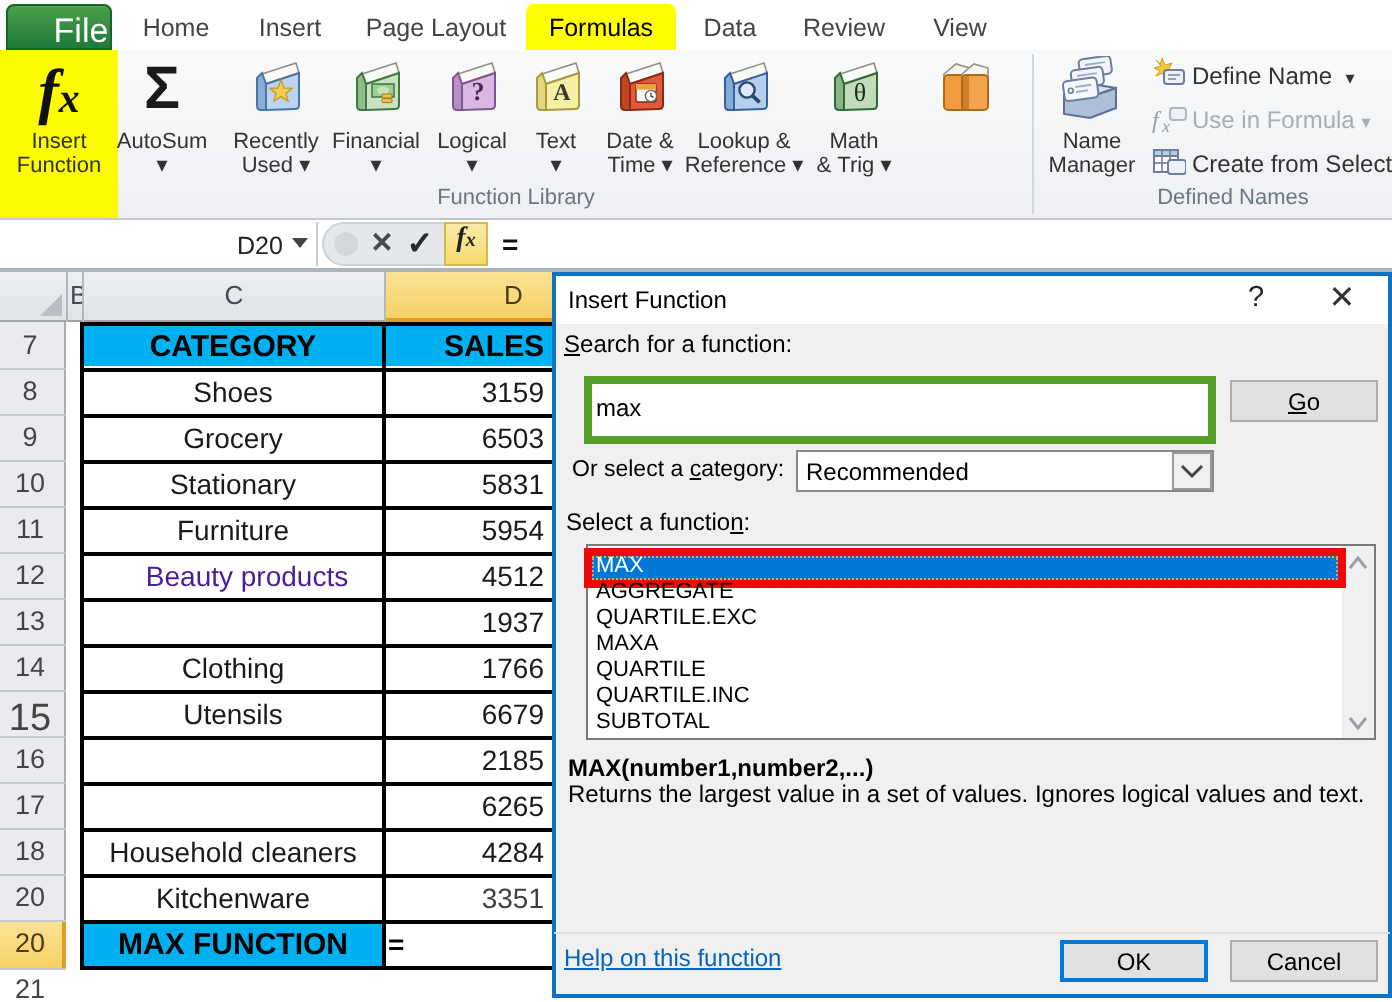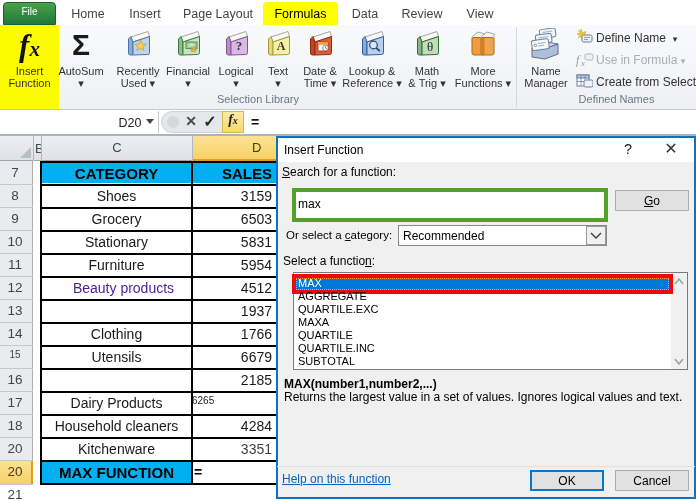--- a/index.html
+++ b/index.html
@@ -9,33 +9,33 @@
   .lbl{font-size:11px;color:#333;line-height:12px;}
   .tab{font-size:12.5px;color:#444;}
   .dtx{font-size:12px;color:#000;}
   u{text-decoration:underline;}
 </style></head>
 <body>
 <div id="page">
 
 <div class="a" style="left:0;top:0;width:696px;height:25px;background:#ffffff;border-bottom:1px solid #e8eaec;"></div>
 <div class="a" style="left:3px;top:2px;width:53px;height:23px;border-radius:4px 4px 0 0;background:linear-gradient(#4ba04b,#1e7a3a);border:1px solid #16632d;box-sizing:border-box;"></div>
-<div class="a ct" style="left:3px;top:6px;width:53px;font-size:10px;color:#fff;">File</div>
+<div class="a ct" style="left:14px;top:6px;width:53px;font-size:17px;color:#fff;">File</div>
 <div class="a ct tab" style="left:58px;top:7px;width:60px;">Home</div>
 <div class="a ct tab" style="left:115px;top:7px;width:60px;">Insert</div>
 <div class="a ct tab" style="left:178px;top:7px;width:80px;">Page Layout</div>
 <div class="a" style="left:263px;top:2px;width:75px;height:23px;border-radius:4px 4px 0 0;background:#ffff00;"></div>
 <div class="a ct tab" style="left:263px;top:7px;width:75px;color:#000;">Formulas</div>
 <div class="a ct tab" style="left:335px;top:7px;width:60px;">Data</div>
 <div class="a ct tab" style="left:392px;top:7px;width:60px;">Review</div>
 <div class="a ct tab" style="left:450px;top:7px;width:60px;">View</div>
 
 <div class="a" style="left:0;top:25px;width:696px;height:84px;background:linear-gradient(#f9fafb,#eef0f3);border-bottom:1px solid #c3c8cd;"></div>
 
-<div class="a ct" style="left:60px;top:93px;width:396px;font-size:11px;color:#6a7684;">Selection Library</div>
+<div class="a ct" style="left:60px;top:93px;width:396px;font-size:11px;color:#6a7684;">Function Library</div>
 <div class="a ct" style="left:527px;top:93px;width:179px;font-size:11px;color:#6a7684;">Defined Names</div>
 <div class="a" style="left:516px;top:27px;width:1px;height:80px;background:#d3d7db;"></div>
 
 <div class="a" style="left:0;top:25px;width:59px;height:84px;background:#fdfb00;"></div>
 <div class="a ct" style="left:0;top:28px;width:59px;font-size:31px;font-family:'Liberation Serif',serif;font-style:italic;font-weight:bold;color:#111;">f<span style="font-size:21px;">x</span></div>
 <div class="a ct lbl" style="left:0;top:65px;width:59px;">Insert<br>Function</div>
 
 <div class="a ct" style="left:52px;top:28px;width:58px;font-size:30px;font-weight:bold;color:#1a1a1a;">Σ</div>
 <div class="a ct lbl" style="left:52px;top:65px;width:58px;">AutoSum<br>▾</div>
 
@@ -102,21 +102,20 @@
 </svg>
 <div class="a ct lbl" style="left:397px;top:65px;width:60px;">Math<br>&amp;&nbsp;Trig&nbsp;▾</div>
 
 <svg class="a" style="left:468px;top:29px;" width="30" height="28" viewBox="0 0 30 28">
   <path d="M4 8 L10 3 L17 5 L17 10 L4 12 Z" fill="#f6f6f0" stroke="#90908a" stroke-width="0.8"></path>
   <rect x="4" y="8.5" width="13" height="17.5" rx="2" fill="#ef9b3f" stroke="#b06a15" stroke-width="1"></rect>
   <path d="M13 8 L19 3 L26 5 L26 10 L13 12 Z" fill="#f6f6f0" stroke="#90908a" stroke-width="0.8"></path>
   <rect x="13" y="8.5" width="13" height="17.5" rx="2" fill="#f0a44e" stroke="#b06a15" stroke-width="1"></rect>
   <rect x="13.5" y="9" width="3" height="16.5" fill="#d17f24"></rect>
 </svg>
-<div class="a ct lbl" style="left:452px;top:65px;width:62px;">More<br>Functions&nbsp;▾</div>
 
 <svg class="a" style="left:528px;top:28px;" width="36" height="32" viewBox="0 0 36 32">
   <path d="M4 20 L18 20 L30 16 L30 26 L17 31 L4 29 Z" fill="#aebfd9" stroke="#5b6f92" stroke-width="1"></path>
   <path d="M4 20 L18 14 L30 16 L18 20 Z" fill="#d6e0ef" stroke="#5b6f92" stroke-width="1"></path>
   <g transform="rotate(-8 18 8)">
     <rect x="12" y="1" width="16" height="9" rx="2" fill="#f2f5f9" stroke="#6c7f9e" stroke-width="1"></rect>
     <line x1="15" y1="4" x2="25" y2="4" stroke="#9fb0c6" stroke-width="1"></line>
     <line x1="15" y1="6.5" x2="23" y2="6.5" stroke="#9fb0c6" stroke-width="1"></line>
   </g>
   <g transform="rotate(-8 14 13)">
@@ -186,21 +185,21 @@
 
 <div class="a" style="left:0;top:161px;width:33px;height:323px;background:#e9ebee;border-right:1px solid #aaafb6;box-sizing:border-box;"></div>
 <div class="a ct" style="left:0;top:165px;width:30px;font-size:13.5px;color:#444;">7</div>
 <div class="a ct" style="left:0;top:188px;width:30px;font-size:13.5px;color:#444;">8</div>
 <div class="a ct" style="left:0;top:211px;width:30px;font-size:13.5px;color:#444;">9</div>
 <div class="a ct" style="left:0;top:234px;width:30px;font-size:13.5px;color:#444;">10</div>
 <div class="a ct" style="left:0;top:257px;width:30px;font-size:13.5px;color:#444;">11</div>
 <div class="a ct" style="left:0;top:280px;width:30px;font-size:13.5px;color:#444;">12</div>
 <div class="a ct" style="left:0;top:303px;width:30px;font-size:13.5px;color:#444;">13</div>
 <div class="a ct" style="left:0;top:326px;width:30px;font-size:13.5px;color:#444;">14</div>
-<div class="a ct" style="left:0;top:349px;width:30px;font-size:10px;color:#444;">15</div>
+<div class="a ct" style="left:0;top:349px;width:30px;font-size:19px;color:#444;">15</div>
 <div class="a ct" style="left:0;top:372px;width:30px;font-size:13.5px;color:#444;">16</div>
 <div class="a ct" style="left:0;top:395px;width:30px;font-size:13.5px;color:#444;">17</div>
 <div class="a ct" style="left:0;top:418px;width:30px;font-size:13.5px;color:#444;">18</div>
 <div class="a ct" style="left:0;top:441px;width:30px;font-size:13.5px;color:#444;">20</div>
 <div class="a" style="left:0;top:461px;width:33px;height:23px;background:linear-gradient(#fbe294,#f7d166);border-right:2px solid #e39b26;box-sizing:border-box;"></div>
 <div class="a ct" style="left:0;top:464px;width:30px;font-size:13.5px;color:#4a3b16;">20</div>
 <div class="a ct" style="left:0;top:487px;width:30px;font-size:13.5px;color:#444;">21</div>
 
 <div class="a" style="left:0;top:184px;width:33px;height:1px;background:#c5c9ce;"></div>
 <div class="a" style="left:0;top:207px;width:33px;height:1px;background:#c5c9ce;"></div>
@@ -239,36 +238,35 @@
 <div class="a" style="left:40px;top:483px;width:240px;height:2px;background:#000;"></div>
 
 <div class="a ct" style="left:42px;top:165px;width:149px;font-size:15px;font-weight:bold;color:#000;">CATEGORY</div>
 <div class="a ct" style="left:42px;top:188px;width:149px;font-size:14px;color:#1a1a1a;">Shoes</div>
 <div class="a ct" style="left:42px;top:234px;width:149px;font-size:14px;color:#1a1a1a;">Stationary</div>
 <div class="a ct" style="left:42px;top:211px;width:149px;font-size:14px;color:#1a1a1a;">Grocery</div>
 <div class="a ct" style="left:42px;top:257px;width:149px;font-size:14px;color:#1a1a1a;">Furniture</div>
 <div class="a ct" style="left:42px;top:280px;width:163px;font-size:14px;color:#4c1d95;">Beauty products</div>
 <div class="a ct" style="left:42px;top:326px;width:149px;font-size:14px;color:#1a1a1a;">Clothing</div>
 <div class="a ct" style="left:42px;top:349px;width:149px;font-size:14px;color:#1a1a1a;">Utensils</div>
-<div class="a ct" style="left:42px;top:395px;width:149px;font-size:14px;color:#1a1a1a;">Dairy Products</div>
 <div class="a ct" style="left:42px;top:418px;width:149px;font-size:14px;color:#1a1a1a;">Household cleaners</div>
 <div class="a ct" style="left:42px;top:441px;width:149px;font-size:14px;color:#1a1a1a;">Kitchenware</div>
 <div class="a ct" style="left:42px;top:464px;width:149px;font-size:15px;font-weight:bold;color:#000;">MAX FUNCTION</div>
 
 <div class="a" style="left:192px;top:165px;width:80px;text-align:right;font-size:15px;font-weight:bold;color:#000;">SALES</div>
 <div class="a" style="left:192px;top:188px;width:80px;text-align:right;font-size:14px;color:#1a1a1a;">3159</div>
 <div class="a" style="left:192px;top:211px;width:80px;text-align:right;font-size:14px;color:#1a1a1a;">6503</div>
 <div class="a" style="left:192px;top:234px;width:80px;text-align:right;font-size:14px;color:#1a1a1a;">5831</div>
 <div class="a" style="left:192px;top:257px;width:80px;text-align:right;font-size:14px;color:#1a1a1a;">5954</div>
 <div class="a" style="left:192px;top:280px;width:80px;text-align:right;font-size:14px;color:#1a1a1a;">4512</div>
 <div class="a" style="left:192px;top:303px;width:80px;text-align:right;font-size:14px;color:#1a1a1a;">1937</div>
 <div class="a" style="left:192px;top:326px;width:80px;text-align:right;font-size:14px;color:#1a1a1a;">1766</div>
 <div class="a" style="left:192px;top:349px;width:80px;text-align:right;font-size:14px;color:#1a1a1a;">6679</div>
 <div class="a" style="left:192px;top:372px;width:80px;text-align:right;font-size:14px;color:#1a1a1a;">2185</div>
-<div class="a" style="left:192px;top:395px;width:80px;text-align:left;font-size:10px;color:#1a1a1a;">6265</div>
+<div class="a" style="left:192px;top:395px;width:80px;text-align:right;font-size:14px;color:#1a1a1a;">6265</div>
 <div class="a" style="left:192px;top:418px;width:80px;text-align:right;font-size:14px;color:#1a1a1a;">4284</div>
 <div class="a" style="left:192px;top:441px;width:80px;text-align:right;font-size:14px;color:#404040;">3351</div>
 <div class="a" style="left:194px;top:464px;font-size:14px;font-weight:bold;color:#000;">=</div>
 
 <div class="a" style="left:276px;top:136px;width:420px;height:363px;background:#f0f0f0;border:1px solid #0b72c4;box-sizing:border-box;box-shadow:0 0 0 1px #0b72c4 inset;"></div>
 <div class="a" style="left:278px;top:138px;width:416px;height:24px;background:#ffffff;"></div>
 <div class="a dtx" style="left:284px;top:143px;font-size:12px;">Insert Function</div>
 <div class="a ct" style="left:620px;top:141px;width:16px;font-size:14.5px;color:#222;">?</div>
 <div class="a ct" style="left:662px;top:139px;width:18px;font-size:16px;color:#333;font-weight:300;">✕</div>
 

